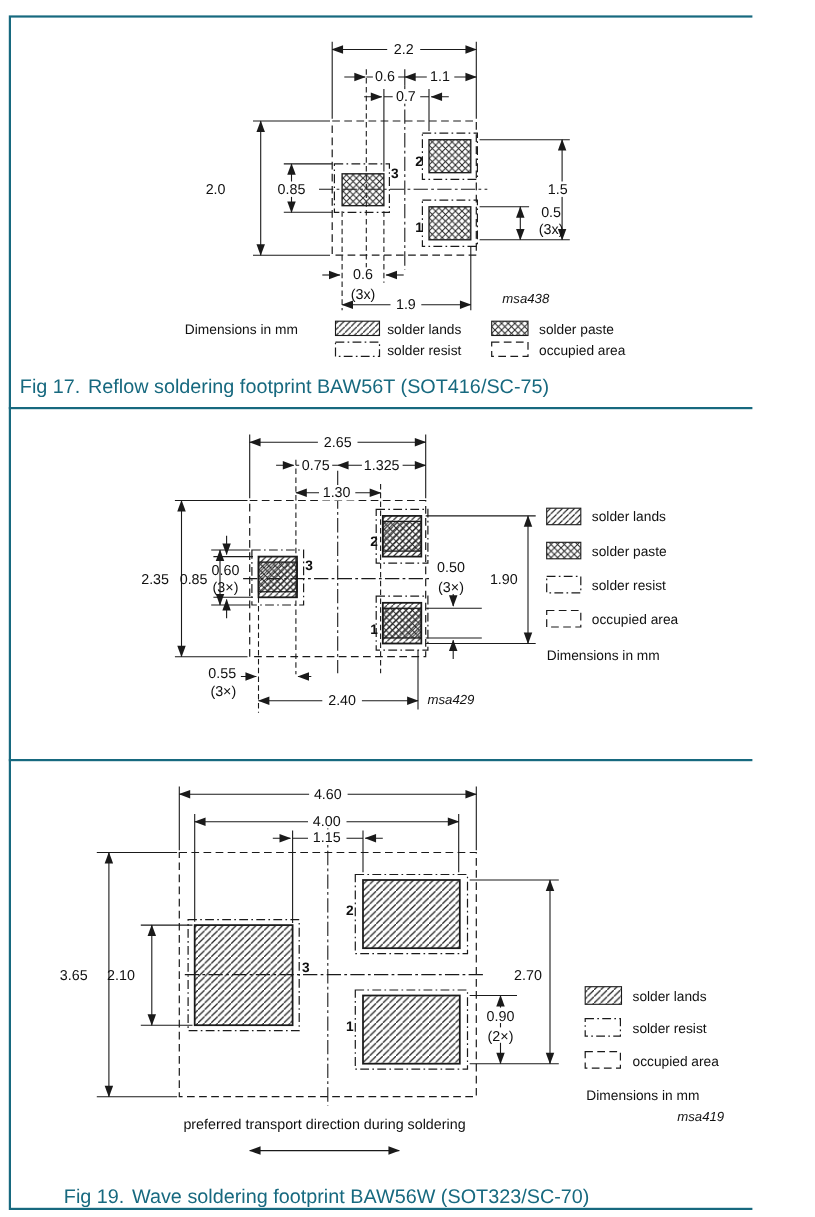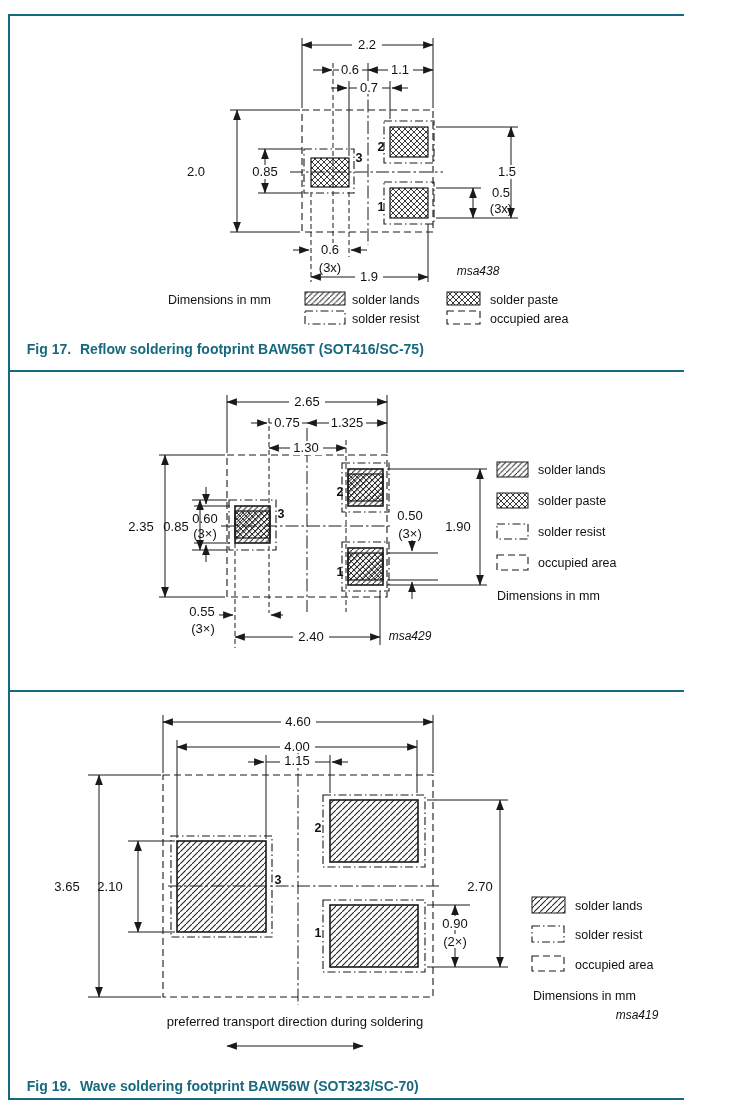--- a/index.html
+++ b/index.html
@@ -2,22 +2,22 @@
 <html><head>
 <meta charset="utf-8">
 <style>
   html,body{margin:0;padding:0;background:#ffffff;}
   #page{position:relative;width:684px;height:1106px;background:#fff;overflow:hidden;
         font-family:"Liberation Sans",sans-serif;}
   #frame{position:absolute;left:8px;top:14px;width:725px;height:1086px;
          border:2px solid #17697f;box-sizing:border-box;}
   .sep{position:absolute;left:8px;width:725px;height:2px;background:#17697f;}
   #sep1{top:370px;} #sep2{top:690px;}
-  .figcap{position:absolute;left:18px;color:#17697f;font-weight:bold;font-size:14px;white-space:nowrap;text-align:center;}
-  #cap17{top:341px;} #cap18{top:657px;} #cap19{top:1078px;}
+  .figcap{position:absolute;left:18px;color:#17697f;font-weight:normal;font-size:18px;white-space:nowrap;}
+  #cap17{top:341px;} #cap18{top:657px;} #cap19{top:1078px;margin-left:40px;}
   .cap-prefix{display:inline-block;width:62px;}
   .figsvg{position:absolute;left:8px;}
   #svg17{top:14px;} #svg18{top:372px;} #svg19{top:693px;}
   
   .dl{stroke:#1a1a1a;stroke-width:1;fill:none;}
   .dash{fill:none;stroke:#1a1a1a;stroke-width:1.1;stroke-dasharray:7 4;}
   .dash2{fill:none;stroke:#1a1a1a;stroke-width:1;stroke-dasharray:5 3;}
   .dashdot{fill:none;stroke:#1a1a1a;stroke-width:1.1;stroke-dasharray:8 3 1.5 3;}
   .cl{fill:none;stroke:#1a1a1a;stroke-width:1;stroke-dasharray:13 3 2.5 3;}
   .land{stroke:#1a1a1a;stroke-width:1.6;}

